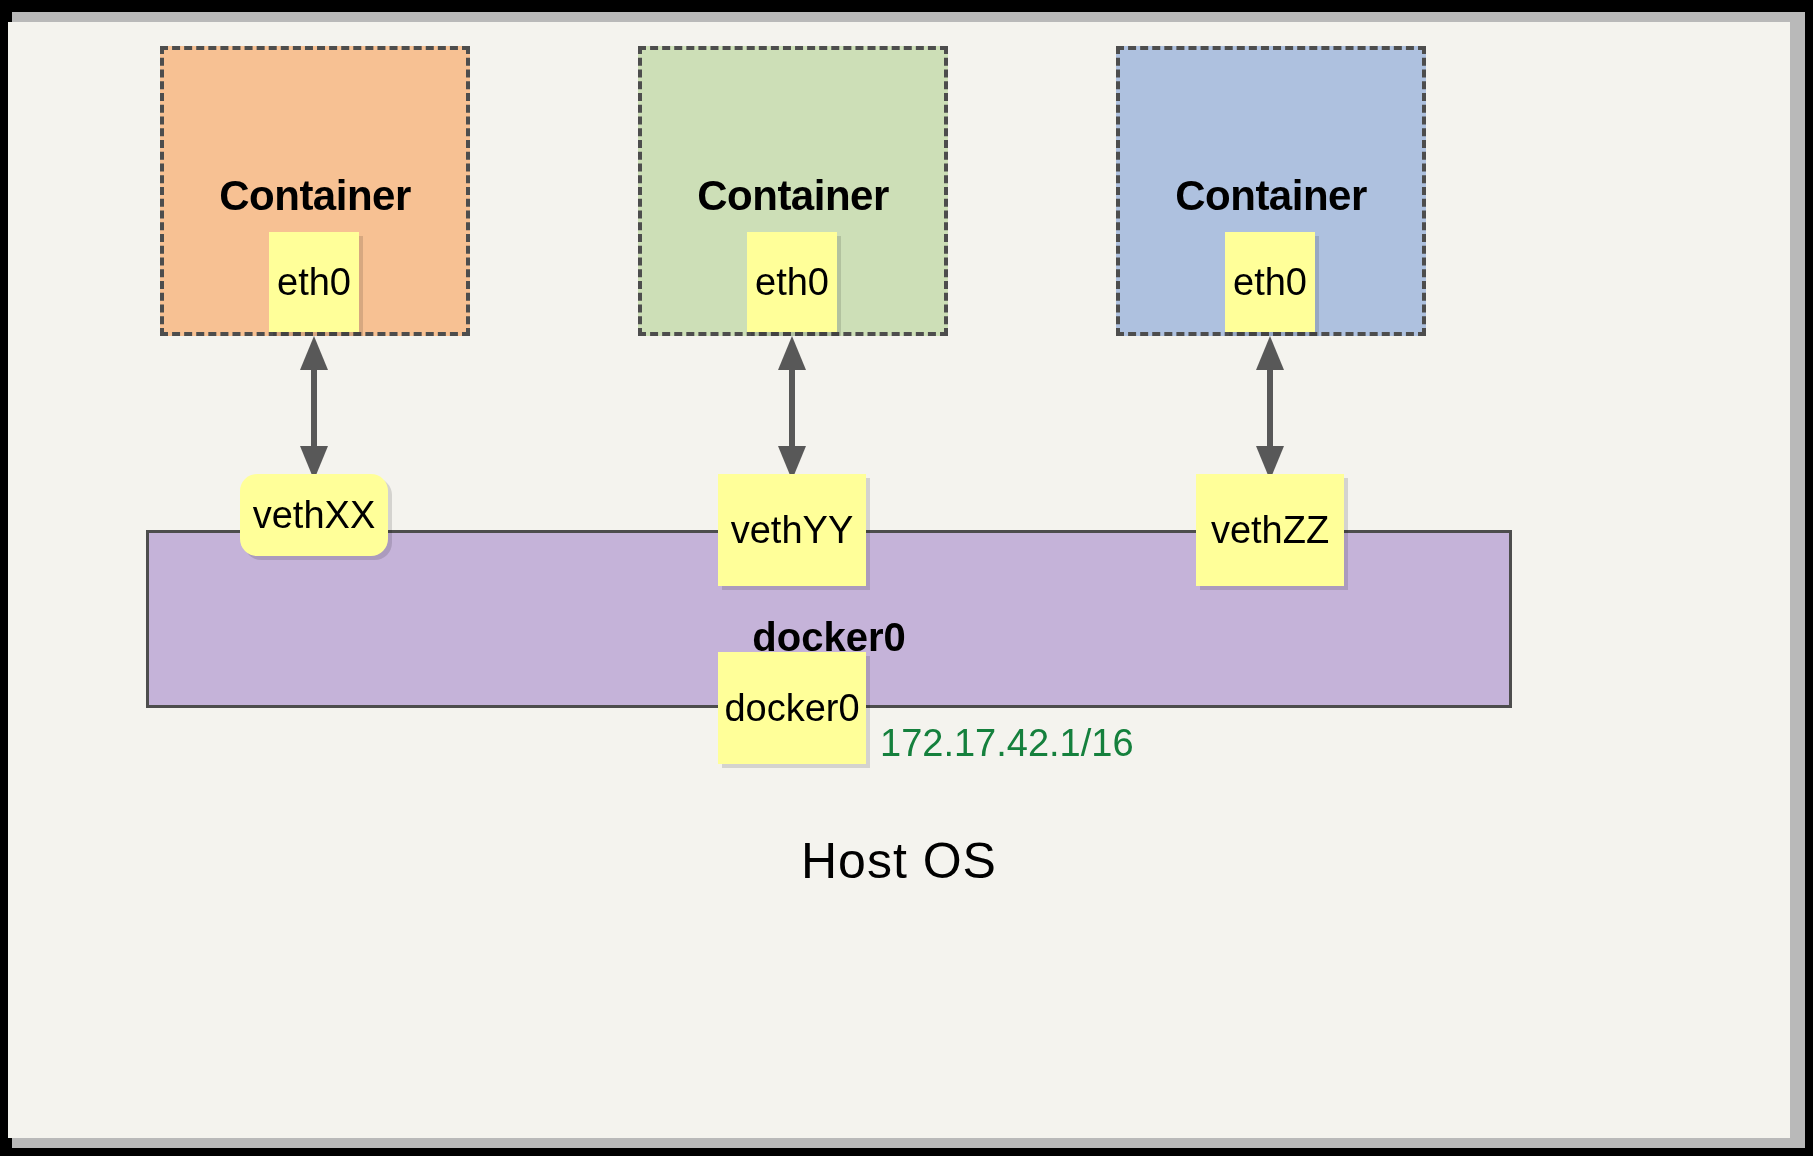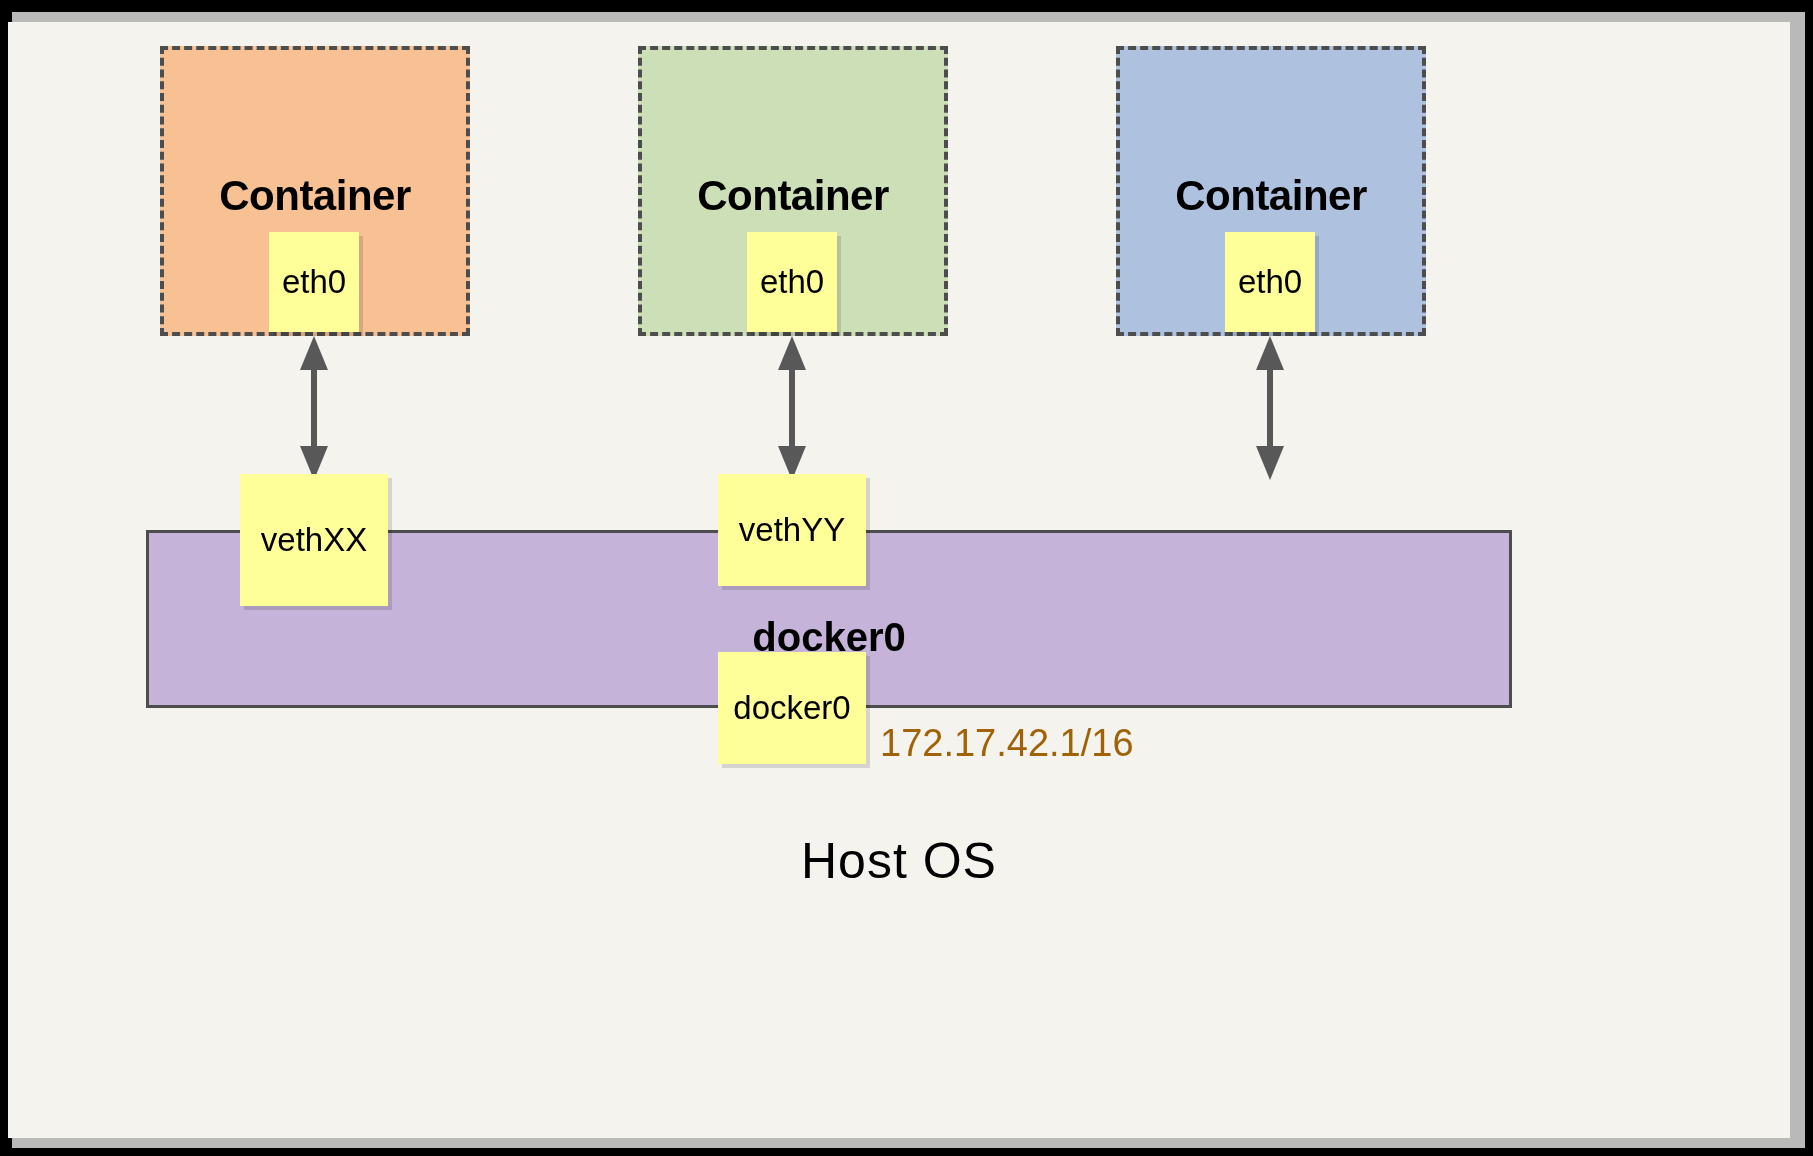--- a/index.html
+++ b/index.html
@@ -12,32 +12,32 @@
   #canvas{position:absolute;left:8px;top:22px;width:1782px;height:1116px;background:#f4f3ee;}
 
   
   .container-box{position:absolute;border:4px dashed #4d4d4d;box-sizing:border-box;}
   .container-title{position:absolute;left:0;width:100%;text-align:center;
        font-size:42px;font-weight:bold;color:#000;letter-spacing:-0.5px;}
 
   
   .iface{position:absolute;background:#ffff99;box-shadow:4px 4px 0 rgba(0,0,0,.13);
        display:flex;align-items:center;justify-content:center;
-       font-size:33px;color:#000;box-sizing:border-box;}
+       font-size:38px;color:#000;box-sizing:border-box;}
 
   
   #bridge{position:absolute;background:#c5b3d9;border:3px solid #4d4d4d;box-sizing:border-box;}
   #bridge-label{position:absolute;width:100%;text-align:center;
        font-size:40px;font-weight:bold;color:#000;}
 
   
   .arrow{position:absolute;}
 
   
-  #ip-text{position:absolute;font-size:38px;color:#a16207;white-space:nowrap;}
+  #ip-text{position:absolute;font-size:38px;color:#15803d;white-space:nowrap;}
   #host-os{position:absolute;width:100%;text-align:center;font-size:50px;color:#000;
        letter-spacing:1px;}
 </style>
 </head>
 <body>
 
 <div id="frame">
   <div id="shadow"></div>
   <div id="canvas">
 
@@ -71,22 +71,23 @@
     <svg class="arrow" style="left:1242px;top:312px;" width="40" height="148" viewBox="0 0 40 148">
       <line x1="20" y1="30" x2="20" y2="118" stroke="#585858" stroke-width="6"></line>
       <polygon points="20,2 6,36 34,36" fill="#585858"></polygon>
       <polygon points="20,146 6,112 34,112" fill="#585858"></polygon>
     </svg>
 
     <div id="bridge" style="left:138px;top:508px;width:1366px;height:178px;">
       <div id="bridge-label" style="top:82px;">docker0</div>
     </div>
 
-    <div class="iface" style="left:232px;top:452px;width:148px;height:132px;">vethXX</div>
+    <div class="iface" style="left:232px;top:452px;width:148px;height:82px;border-radius:17px;">vethXX</div>
     <div class="iface" style="left:710px;top:452px;width:148px;height:112px;text-align:center;">vethYY</div>
+    <div class="iface" style="left:1188px;top:452px;width:148px;height:112px;">vethZZ</div>
 
     <div class="iface" style="left:710px;top:630px;width:148px;height:112px;">docker0</div>
 
     <div id="ip-text" style="left:872px;top:700px;">172.17.42.1/16</div>
 
     <div id="host-os" style="left:0;top:810px;">Host OS</div>
 
   </div>
 </div>
 

